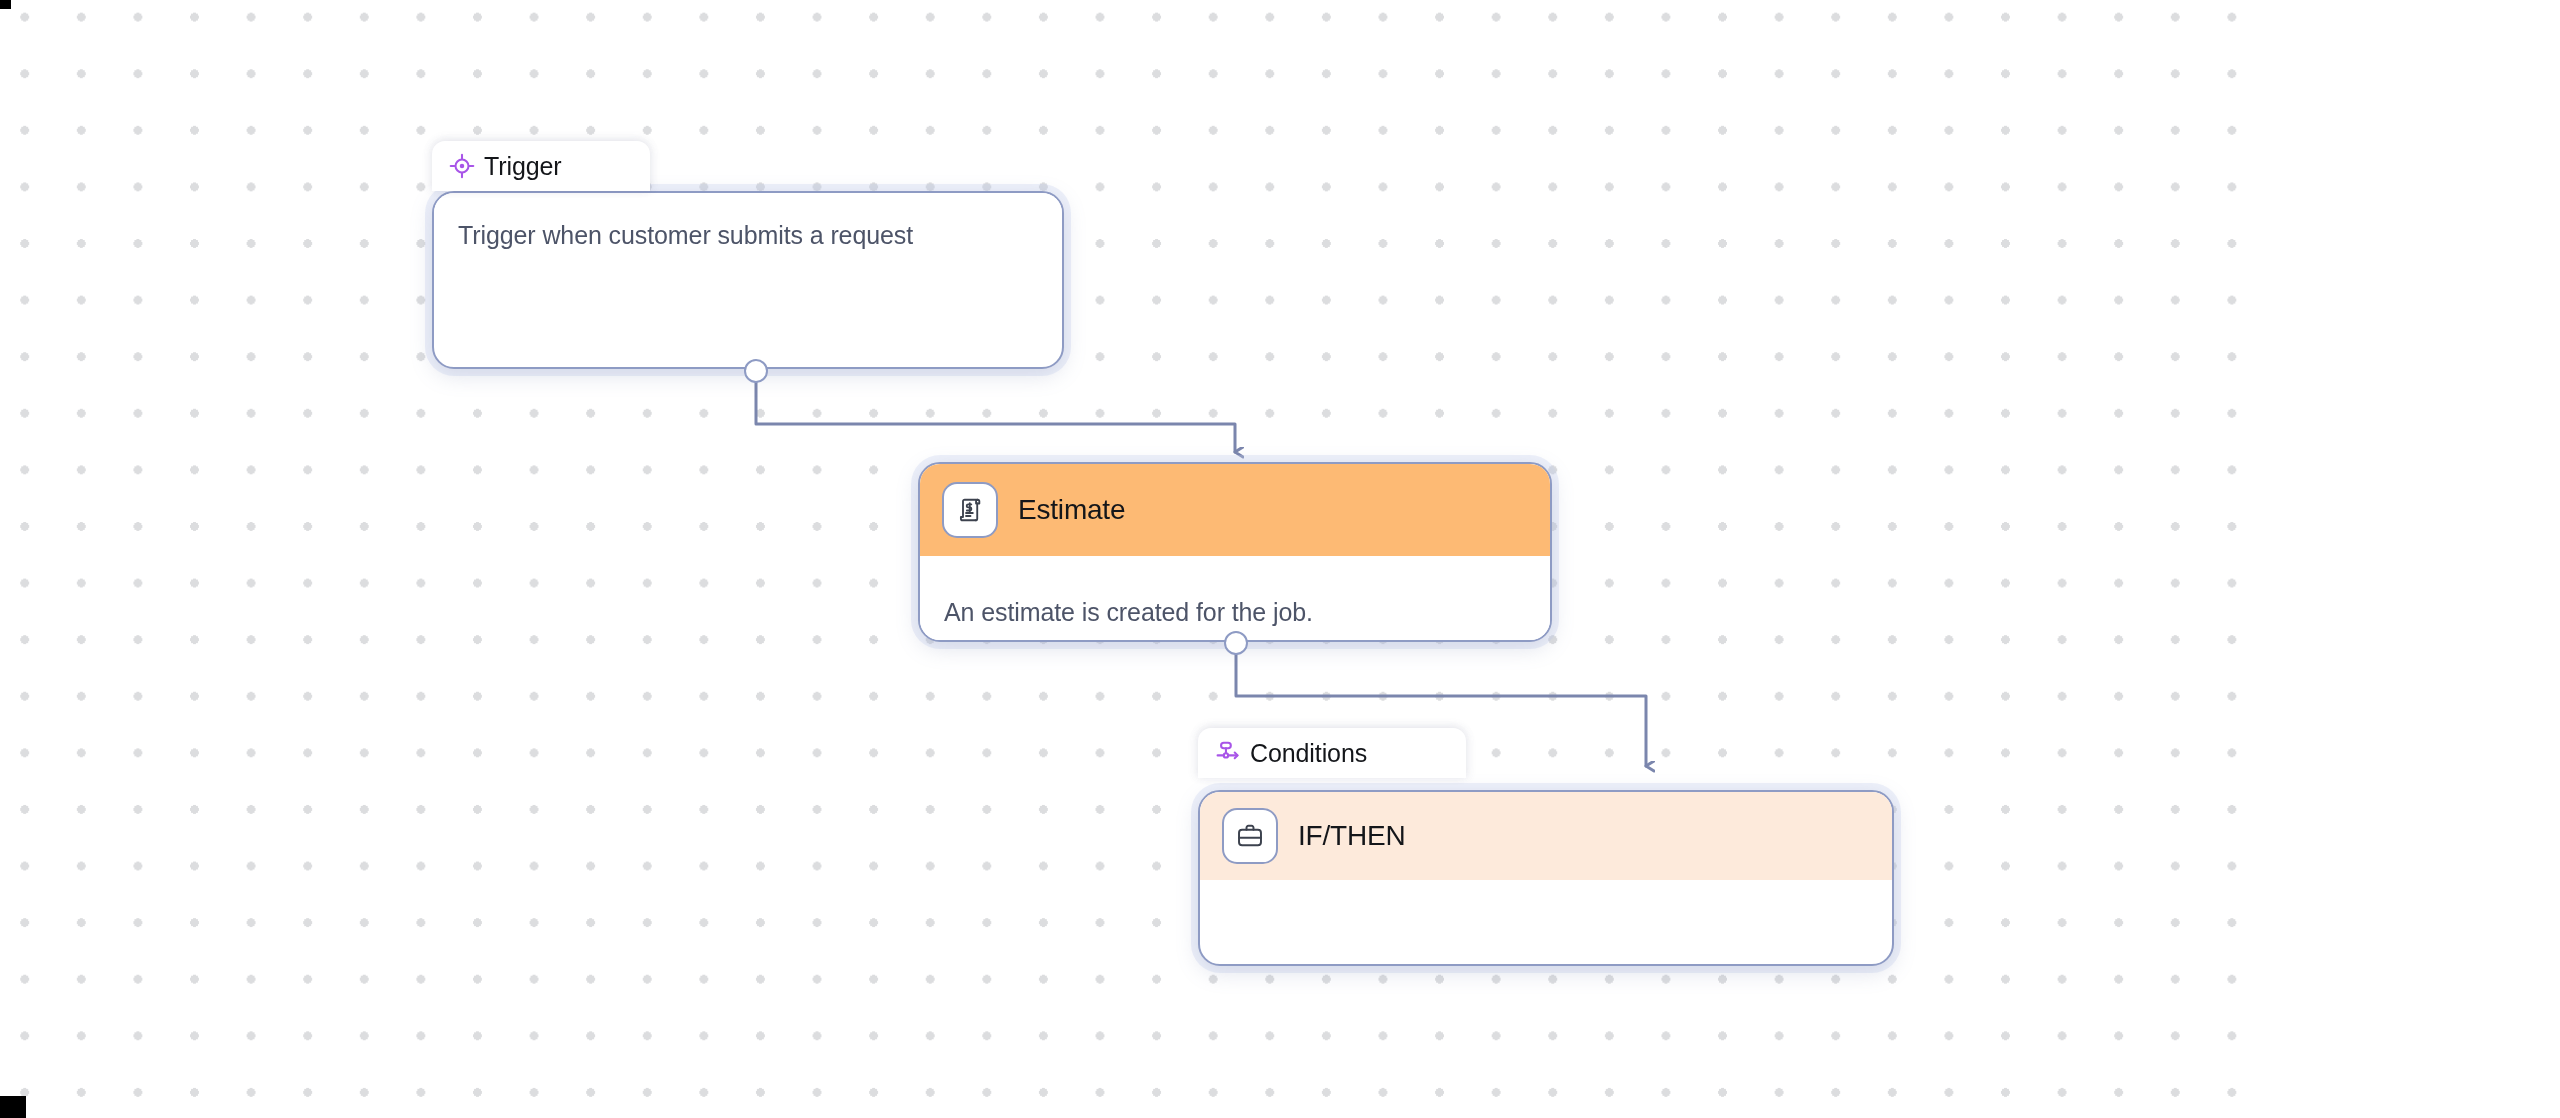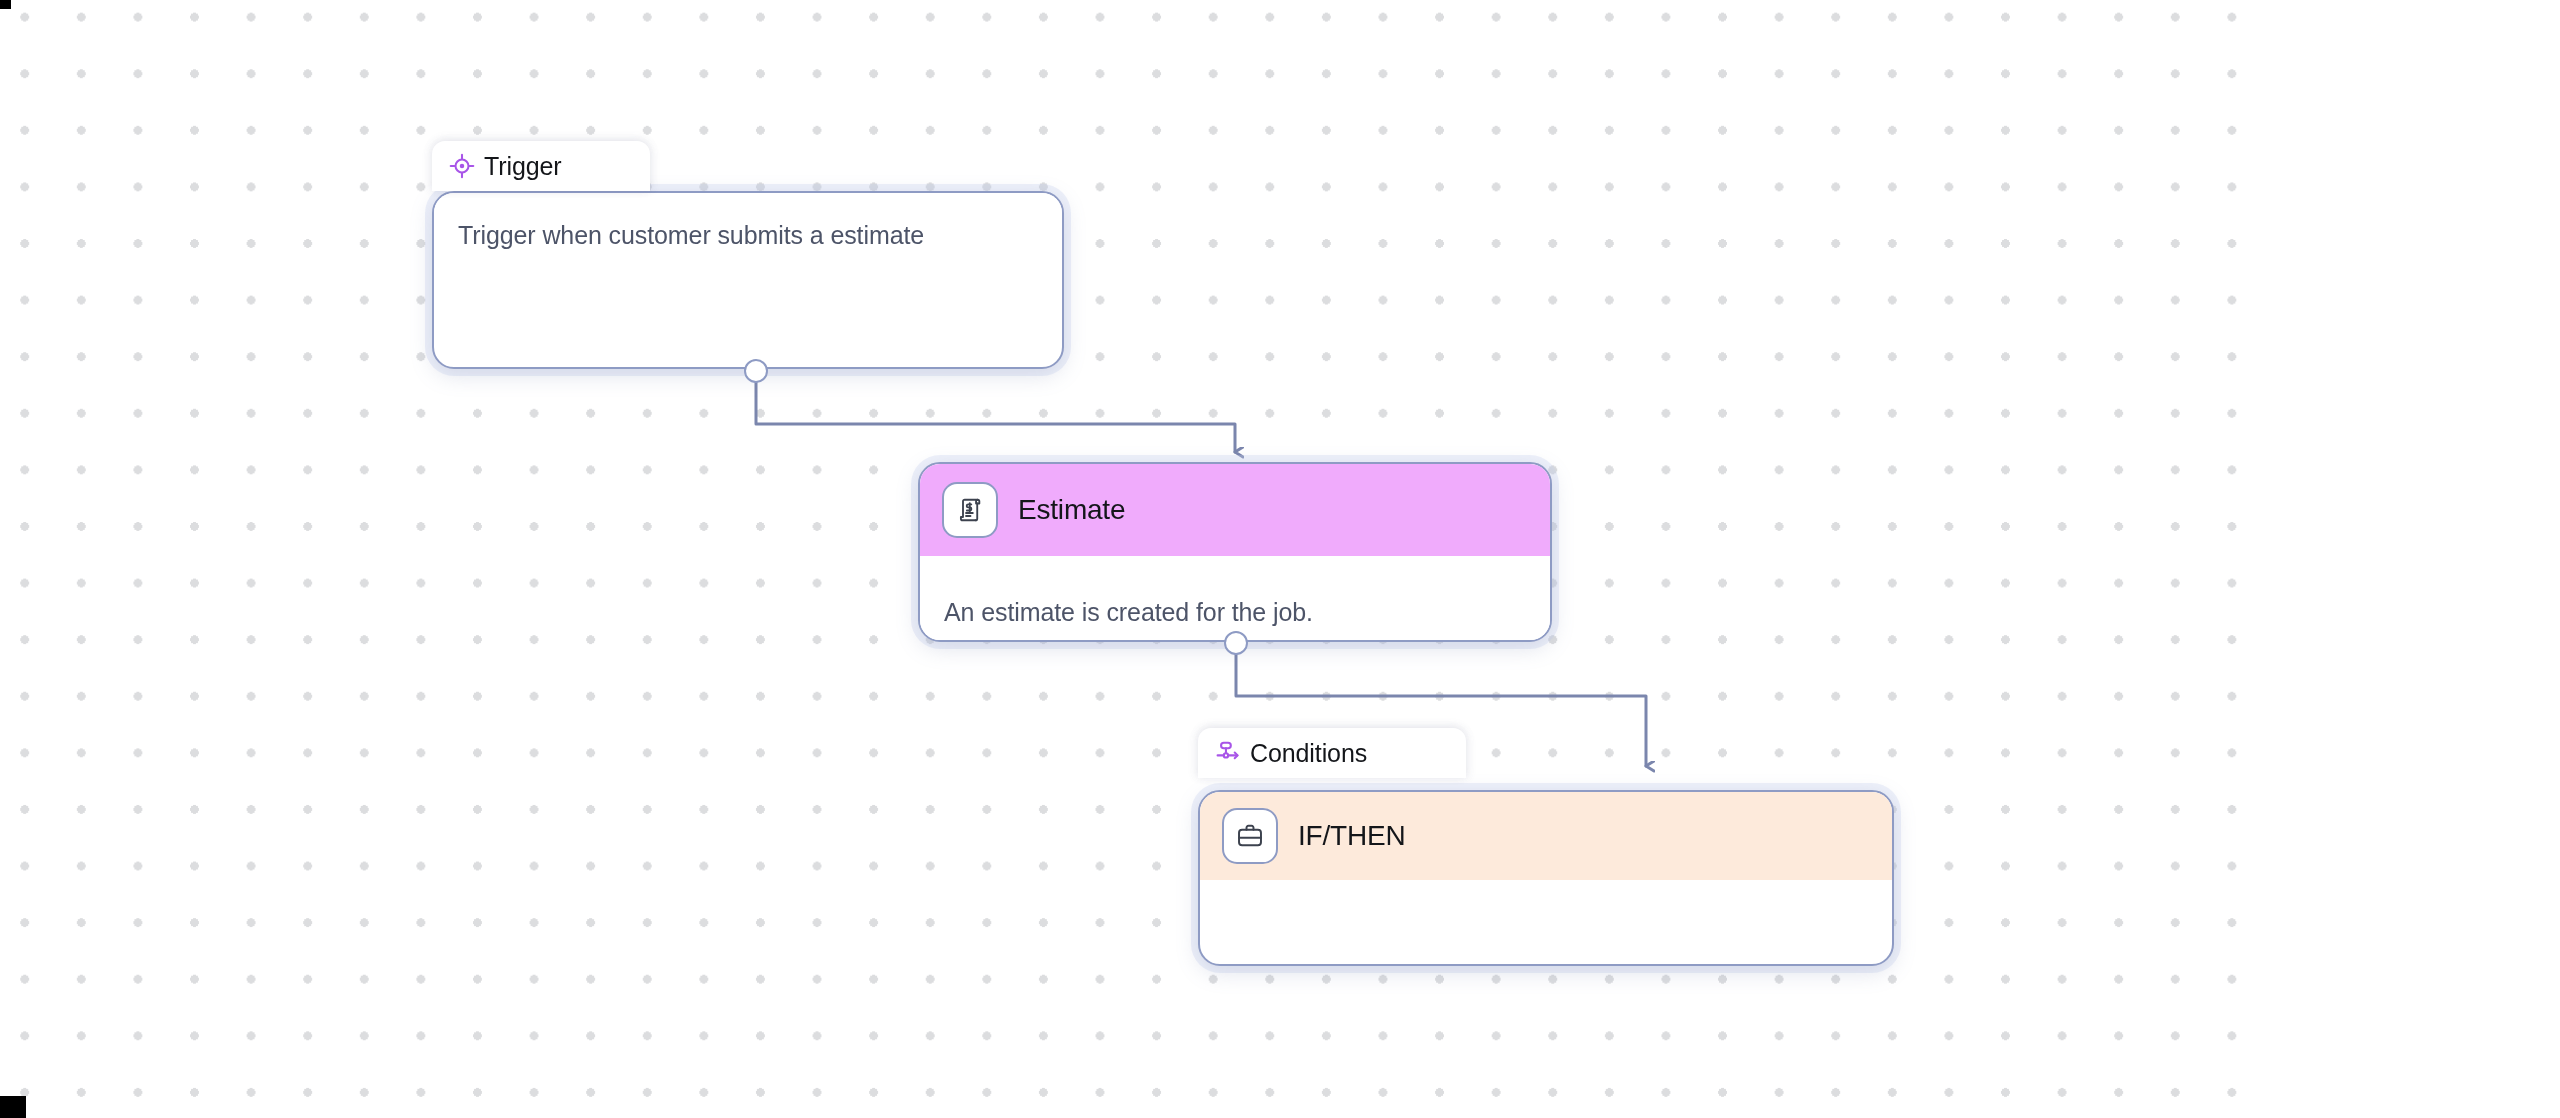--- a/index.html
+++ b/index.html
@@ -153,21 +153,21 @@
   
   #node-trigger      { left: 432px;  top: 141px; }
   #node-trigger .node-tab   { width: 218px; }
   #node-trigger .node-card  { left: 0;  top: 50px; width: 632px; height: 178px; }
   #node-trigger .card-header{ height: 90px; background: #dde3f7; }
   #node-trigger .card-body  { height: 86px; }
   #node-trigger .port       { left: 744px; top: 359px; }
 
   #node-estimate     { left: 918px;  top: 462px; }
   #node-estimate .node-card  { left: 0;  top: 0;  width: 634px; height: 180px; }
-  #node-estimate .card-header{ height: 92px; background: #f0abfc; text-align: right; }
+  #node-estimate .card-header{ height: 92px; background: #fdba74; text-align: right; }
   #node-estimate .card-body  { height: 86px; margin-top: 14px; }
   #node-estimate .port       { left: 1224px; top: 630px; }
 
   #node-ifthen       { left: 1198px; top: 728px; }
   #node-ifthen .node-tab    { width: 268px; }
   #node-ifthen .node-card   { left: 0;  top: 50px; width: 696px; height: 176px; margin-top: 12px; }
   #node-ifthen .card-header { height: 88px; background: #fdeadb; }
   #node-ifthen .card-body   { height: 86px; }
 </style>
 </head>
@@ -206,21 +206,21 @@
           <line x1="12" y1="18.8" x2="12" y2="22.4"></line>
           <line x1="1.6" y1="12" x2="5.2" y2="12"></line>
           <line x1="18.8" y1="12" x2="22.4" y2="12"></line>
         </svg>
       </span>
       <span class="tab-label">Trigger</span>
     </div>
 
     <div class="node-card">
       <div class="card-body">
-        <span class="body-text">Trigger when customer submits a estimate</span>
+        <span class="body-text">Trigger when customer submits a request</span>
       </div>
     </div>
 
     <div class="port" style="left:312px; top:218px;"></div>
   </div>
 
   <div class="node-group" id="node-estimate">
 
     <div class="node-card">
       <div class="card-header">

